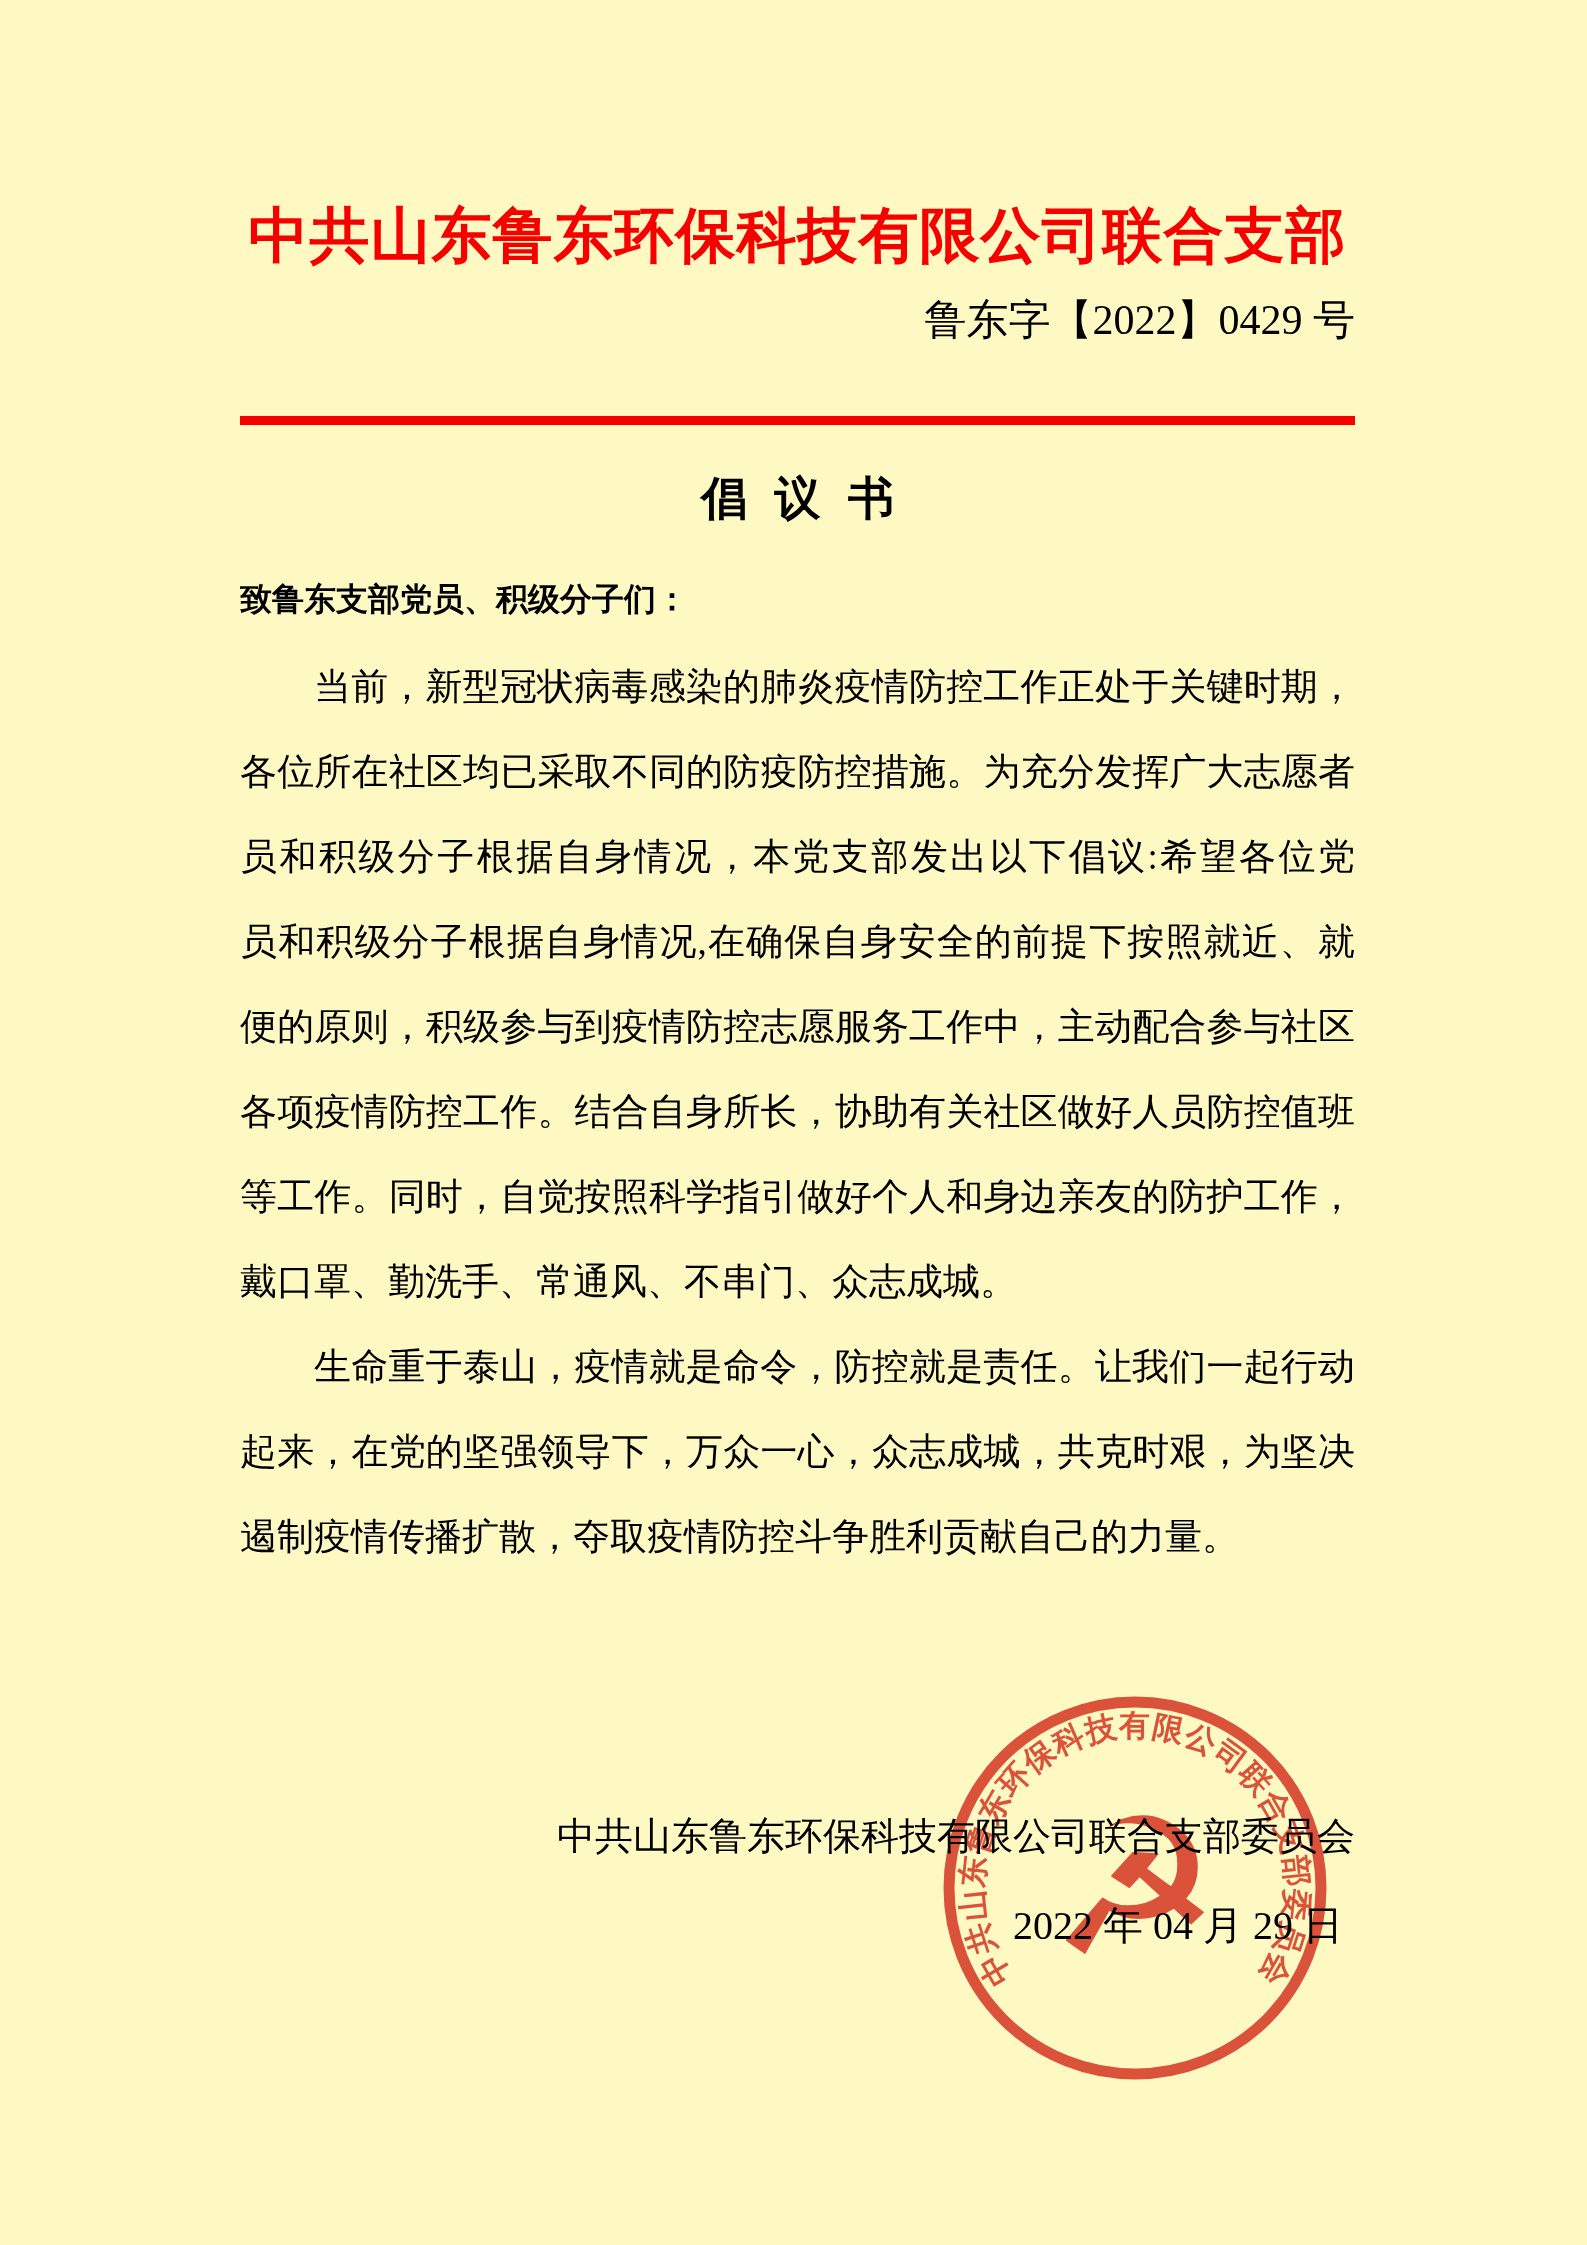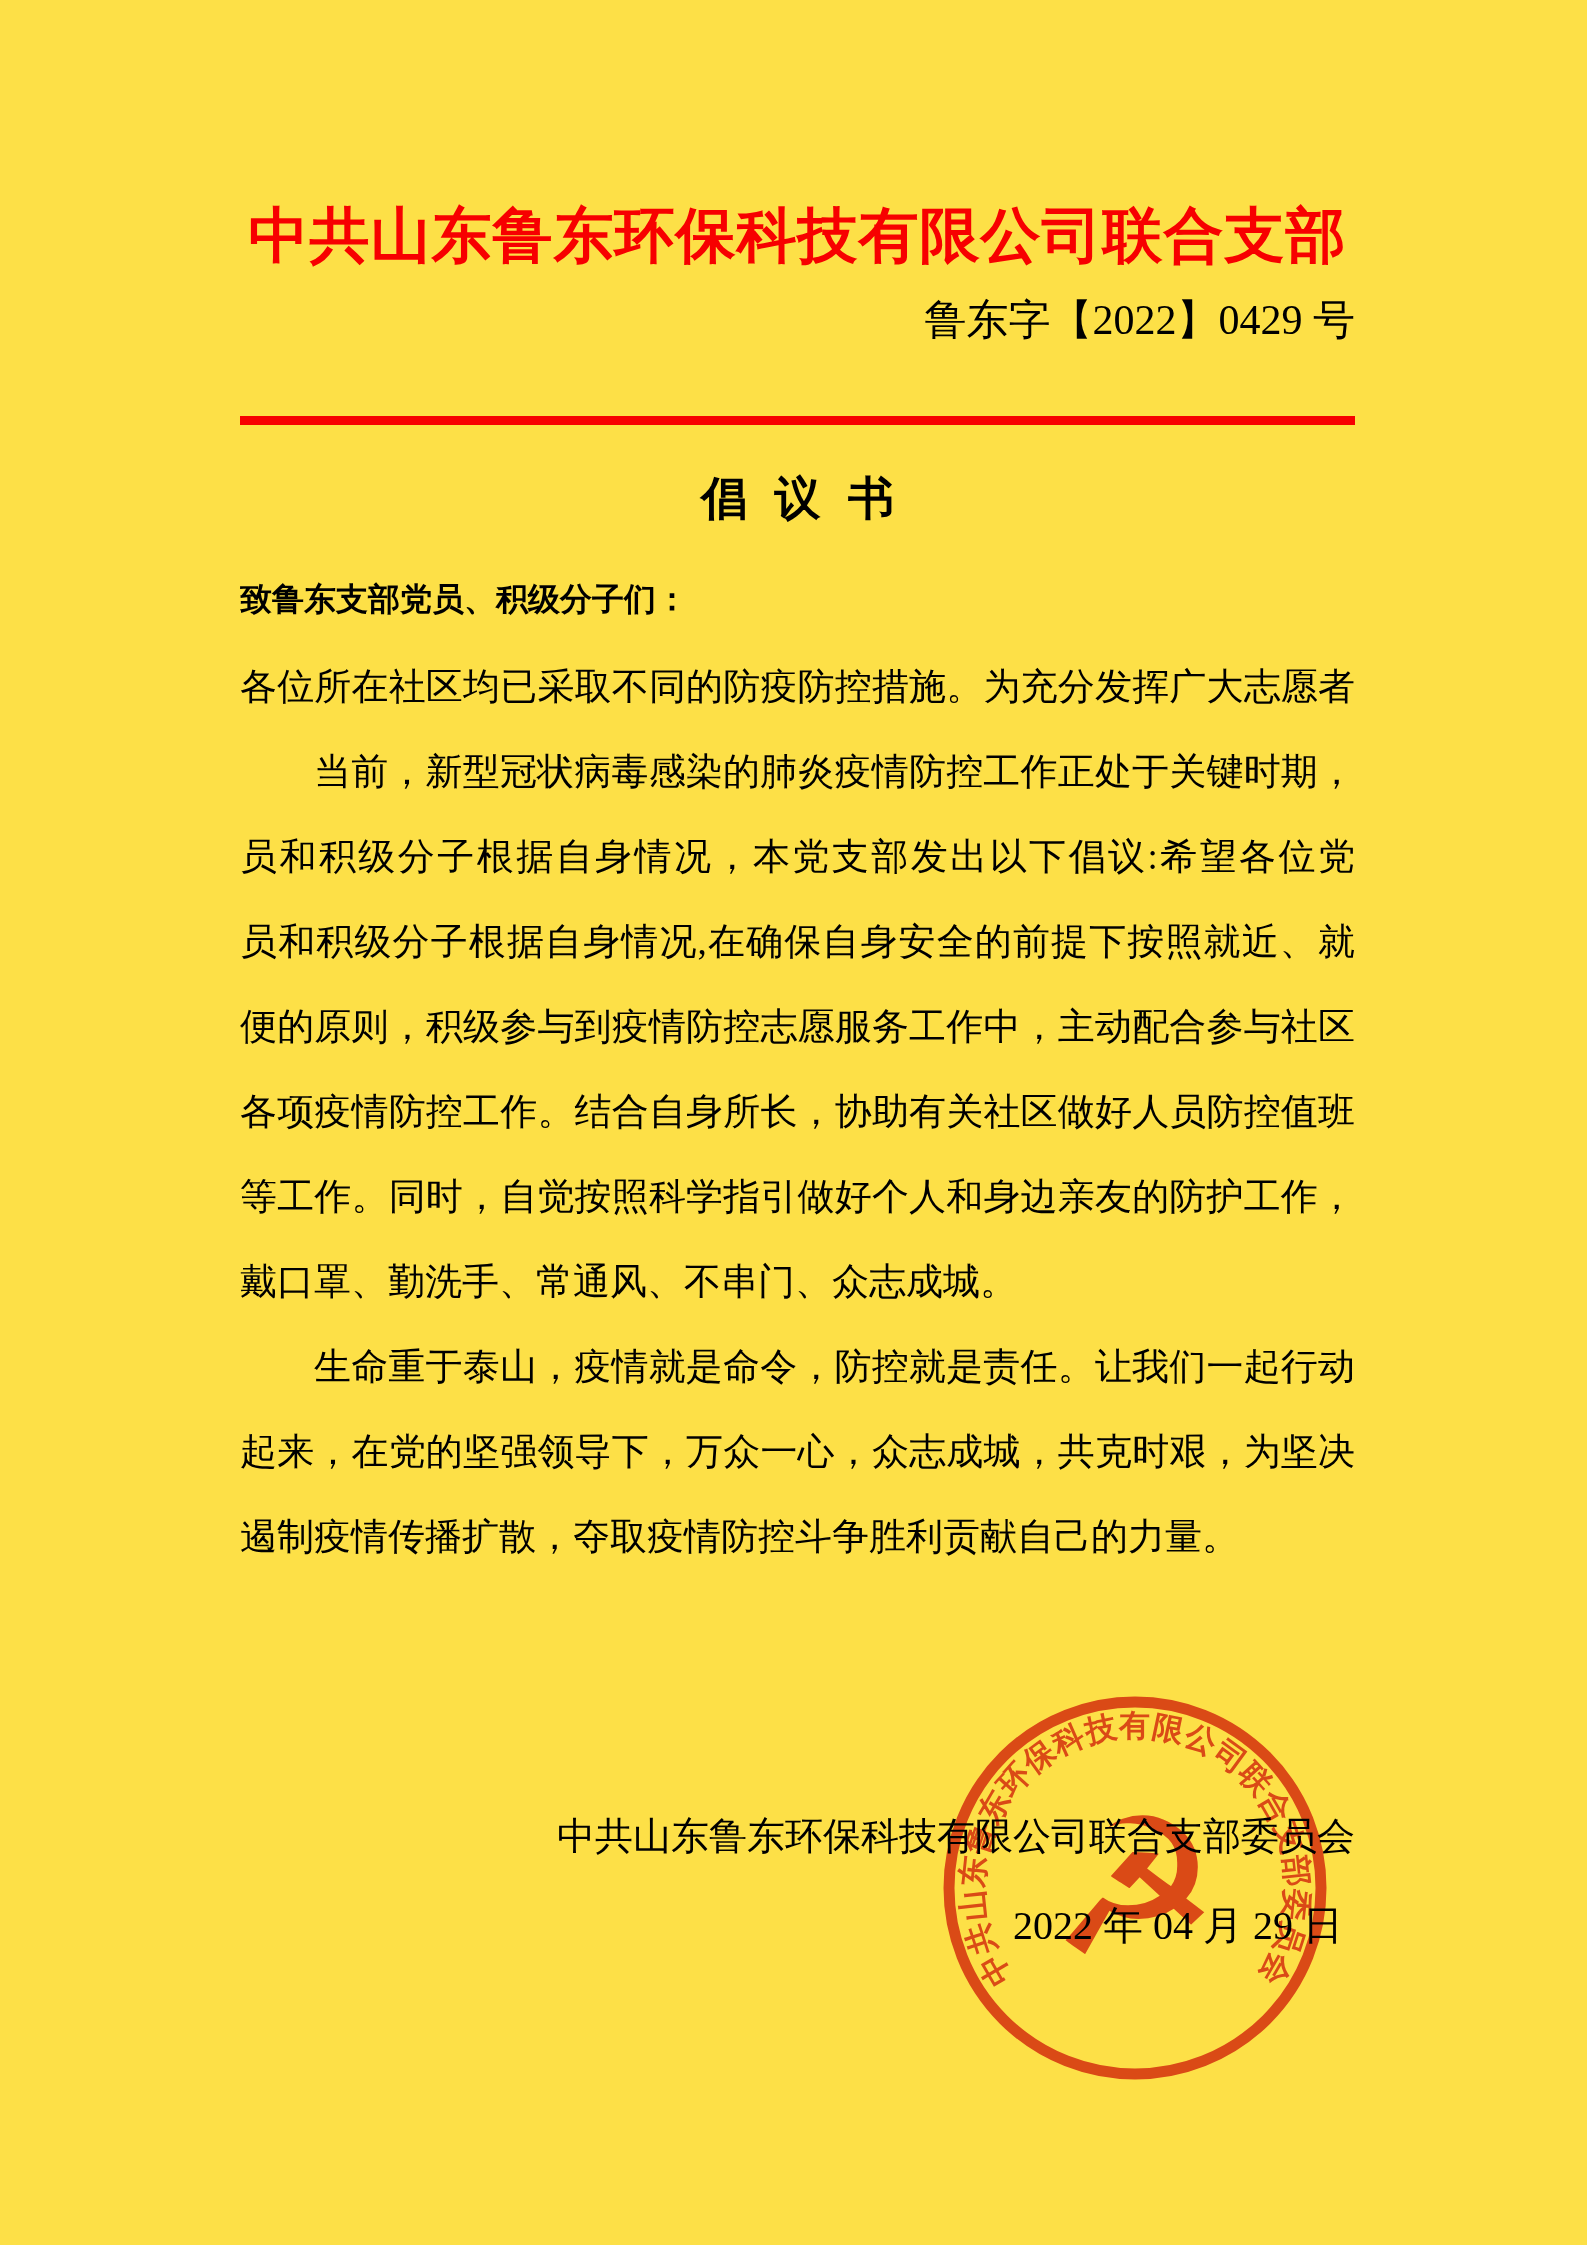--- a/index.html
+++ b/index.html
@@ -1,21 +1,21 @@
 <!DOCTYPE html>
 <html><head>
 <meta charset="utf-8">
 <style>
   html, body { margin: 0; padding: 0; background: #888; }
   .page {
     position: relative;
     width: 1587px;
     height: 2245px;
     margin: 0 auto;
-    background: #fde047;
+    background: #fef9c3;
     font-family: "Liberation Serif", "DejaVu Serif", serif;
     color: #000000;
     overflow: hidden;
   }
   .content { padding: 200px 232px 0 240px; }
 
   .org-title {
     font-size: 60px;
     line-height: 72px;
     font-weight: bold;
@@ -105,22 +105,22 @@
 
     <div class="doc-number">鲁东字【2022】0429 号</div>
 
     <div class="red-divider"></div>
 
     <div class="doc-title">倡 议 书</div>
 
     <div class="salutation">致鲁东支部党员、积级分子们：</div>
 
     <div class="para first">
+      <div class="bline indent fill">当前，新型冠状病毒感染的肺炎疫情防控工作正处于关键时期，</div>
       <div class="bline fill">各位所在社区均已采取不同的防疫防控措施。为充分发挥广大志愿者</div>
-      <div class="bline indent fill">当前，新型冠状病毒感染的肺炎疫情防控工作正处于关键时期，</div>
       <div class="bline fill">员和积级分子根据自身情况，本党支部发出以下倡议:希望各位党</div>
       <div class="bline fill">员和积级分子根据自身情况,在确保自身安全的前提下按照就近、就</div>
       <div class="bline fill">便的原则，积级参与到疫情防控志愿服务工作中，主动配合参与社区</div>
       <div class="bline fill">各项疫情防控工作。结合自身所长，协助有关社区做好人员防控值班</div>
       <div class="bline fill">等工作。同时，自觉按照科学指引做好个人和身边亲友的防护工作，</div>
       <div class="bline">戴口罩、勤洗手、常通风、不串门、众志成城。</div>
     </div>
 
     <div class="para second">
       <div class="bline indent fill">生命重于泰山，疫情就是命令，防控就是责任。让我们一起行动</div>

